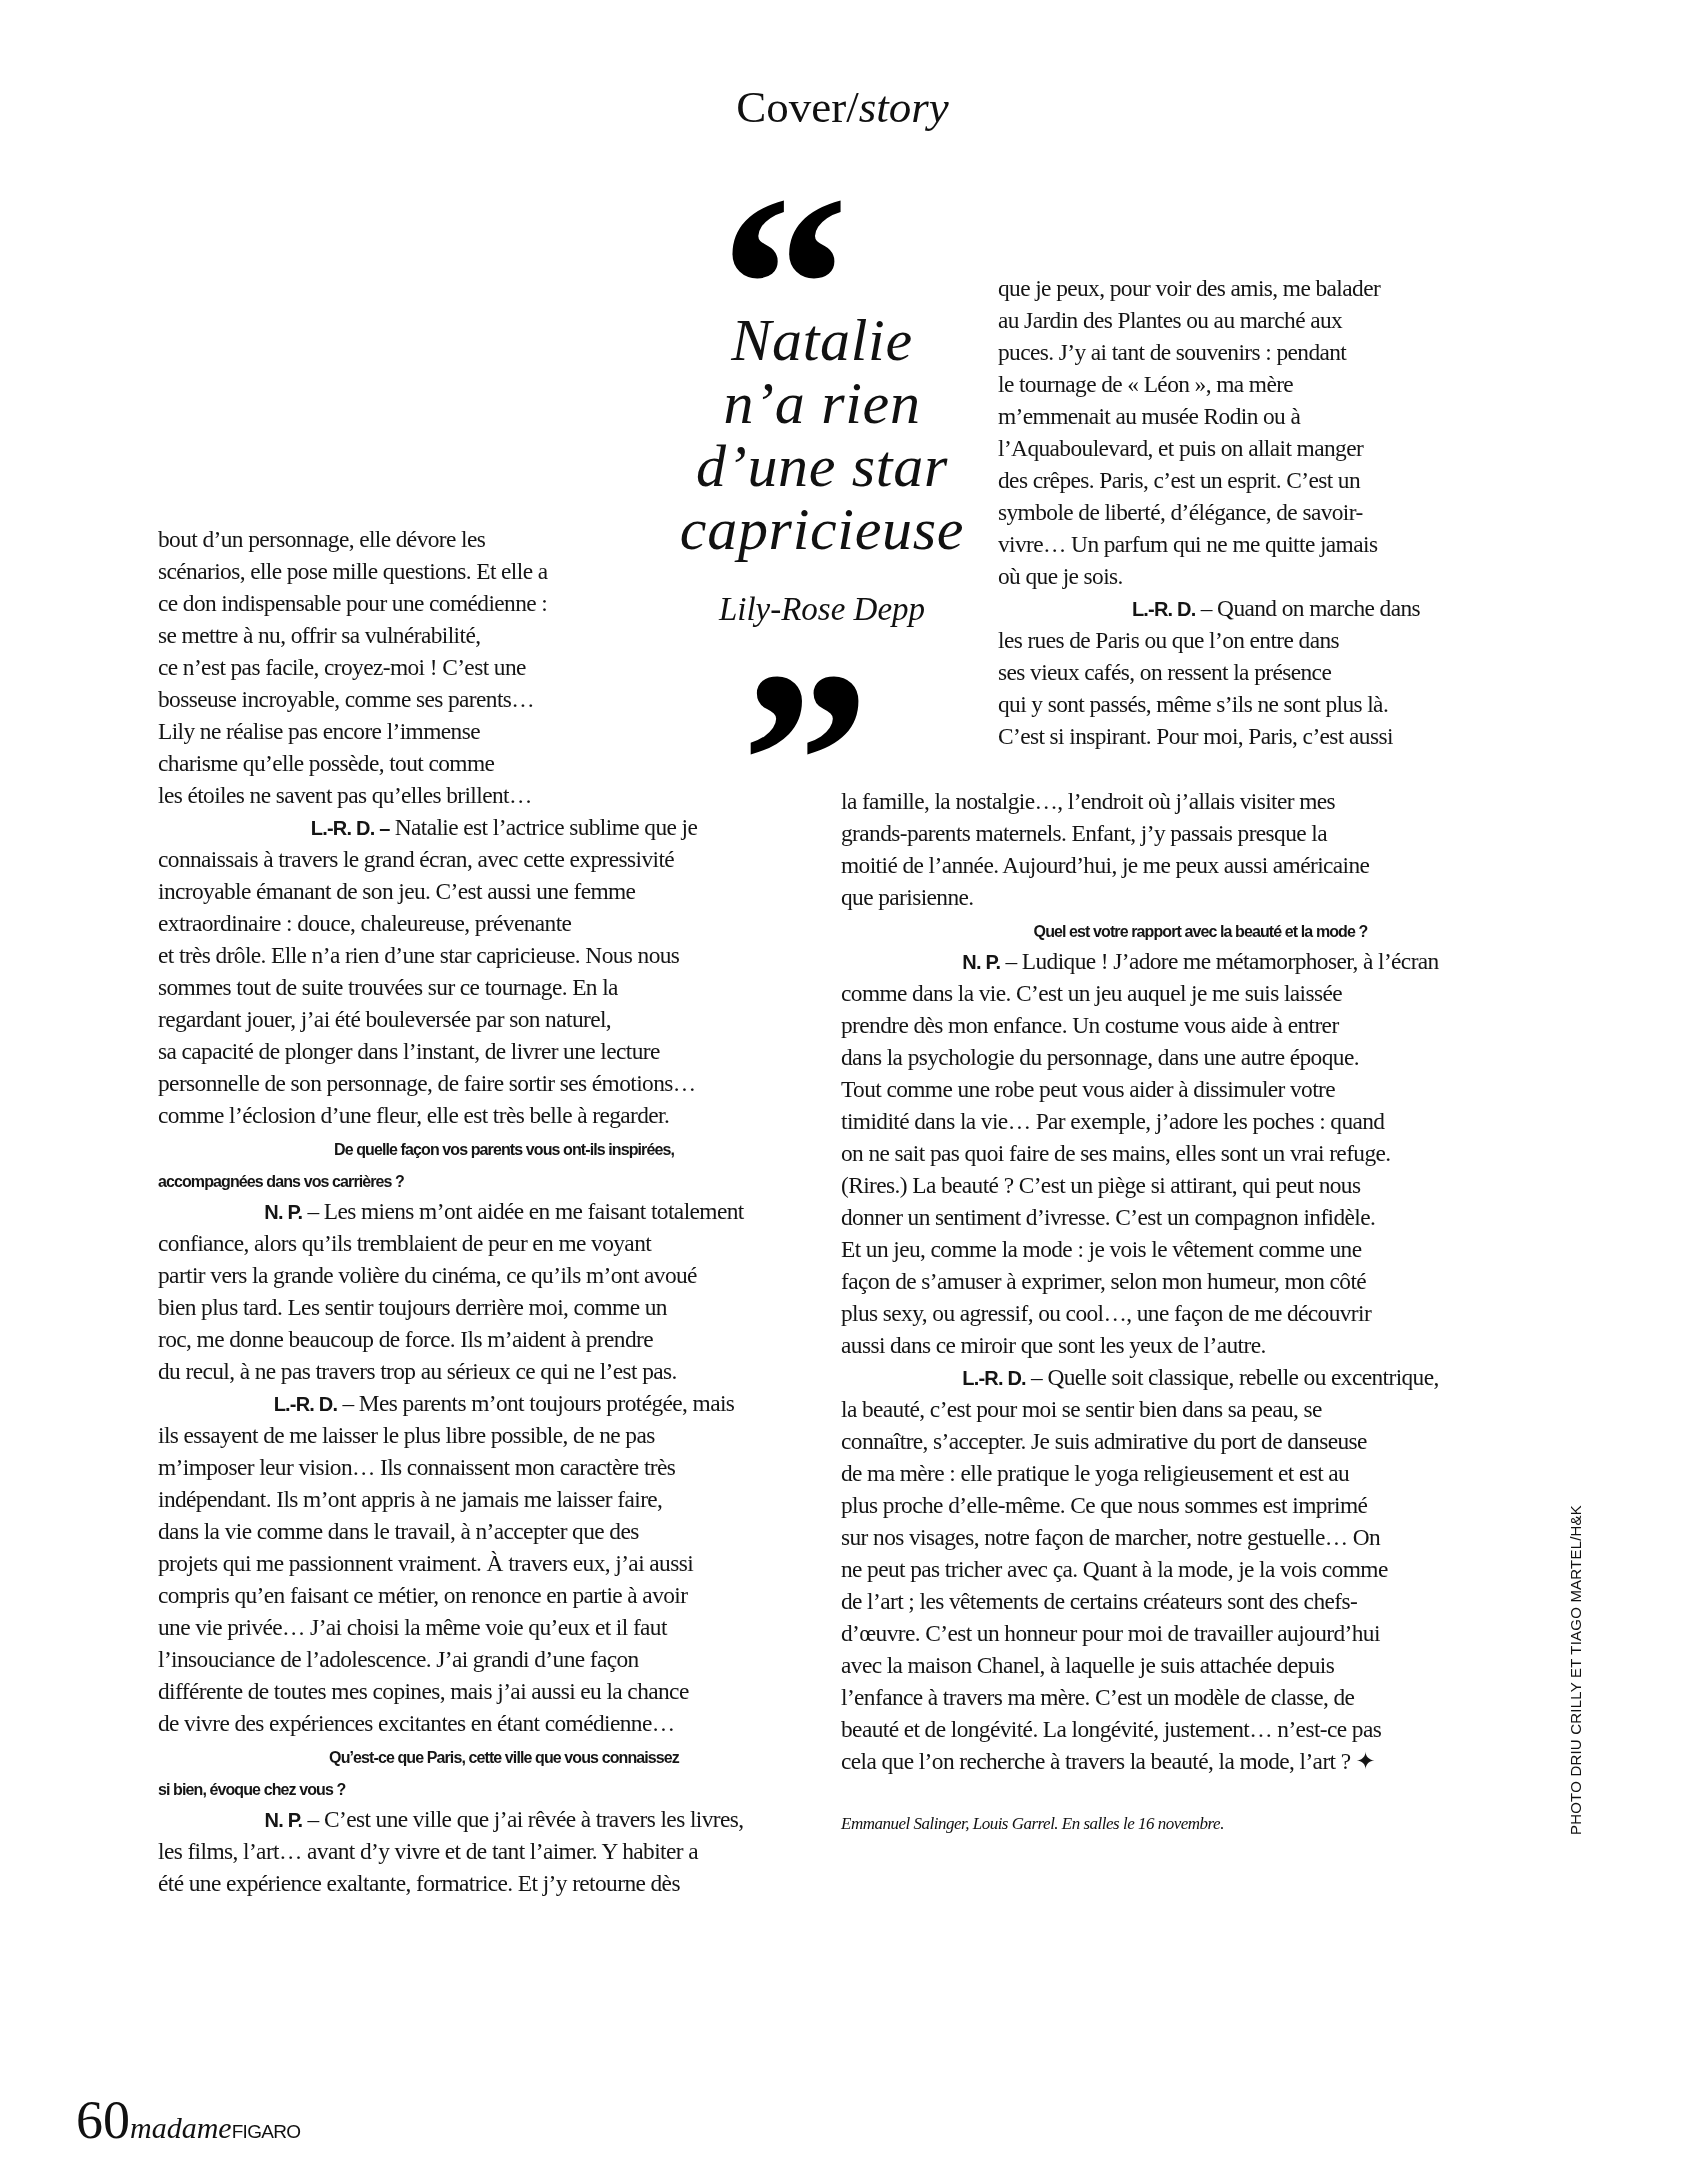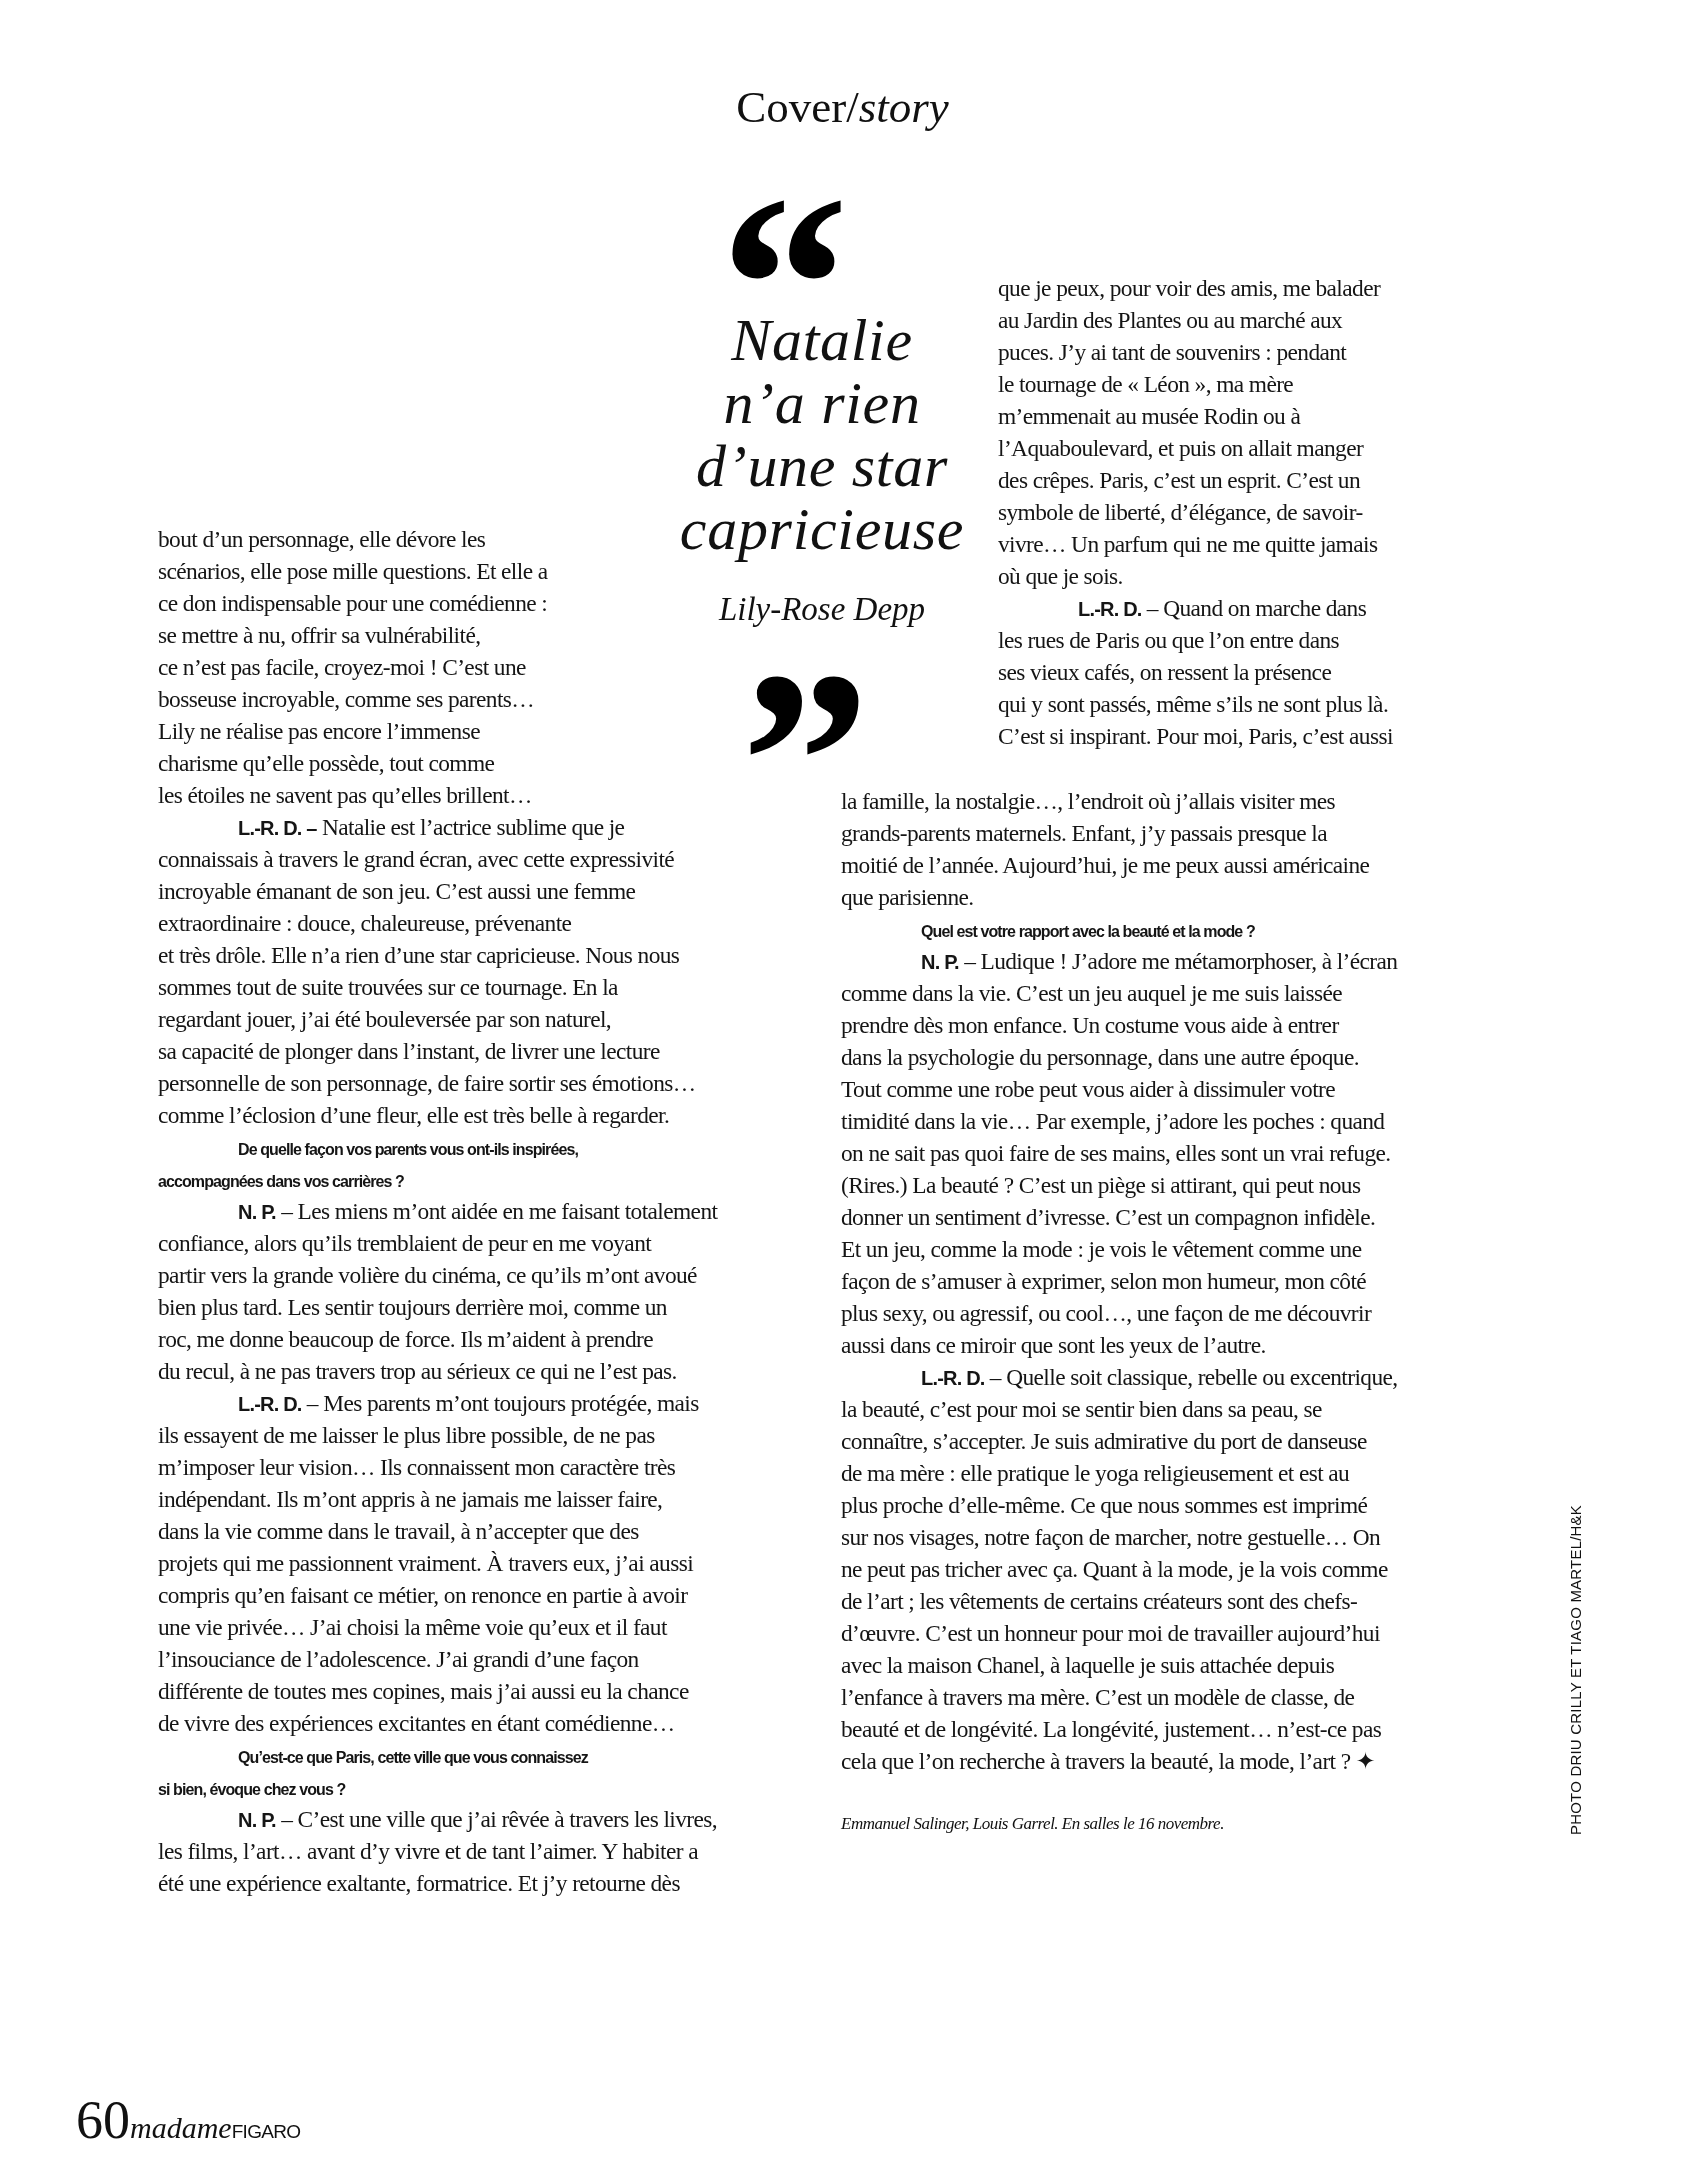--- a/index.html
+++ b/index.html
@@ -9,21 +9,21 @@
     position: absolute; left: 0; top: 80px; width: 1685px; text-align: center;
     font-family: "Liberation Serif", "DejaVu Serif", serif; font-size: 45px; line-height: 54px; color: #111;
   }
   .header .sep { font-weight: normal; }
   .header .story { font-style: italic; }
   .col {
     position: absolute; font-family: "Liberation Serif", "DejaVu Serif", serif;
     font-size: 23.4px; line-height: 32px; color: #151515; letter-spacing: -0.6px;
   }
   .line { white-space: nowrap; height: 32px; }
-  .ind { padding-left: 80px; }
+  .ind { padding-left: 80px; text-align: center; }
   .spk { font-family: "Liberation Sans", "DejaVu Sans", sans-serif; font-weight: bold; font-size: 20px; letter-spacing: -0.8px; }
   .q { font-family: "Liberation Sans", "DejaVu Sans", sans-serif; font-weight: bold; font-size: 16px; letter-spacing: -0.9px; }
   .footnote {
     font-family: "Liberation Serif", "DejaVu Serif", serif; font-style: italic; font-size: 17px; line-height: 30px; letter-spacing: -0.5px;
   }
   .qmark {
     position: absolute; font-family: "Liberation Serif", "DejaVu Serif", serif; font-weight: bold; color: #000;
     font-size: 258px; line-height: 258px;
   }
   .pull {

